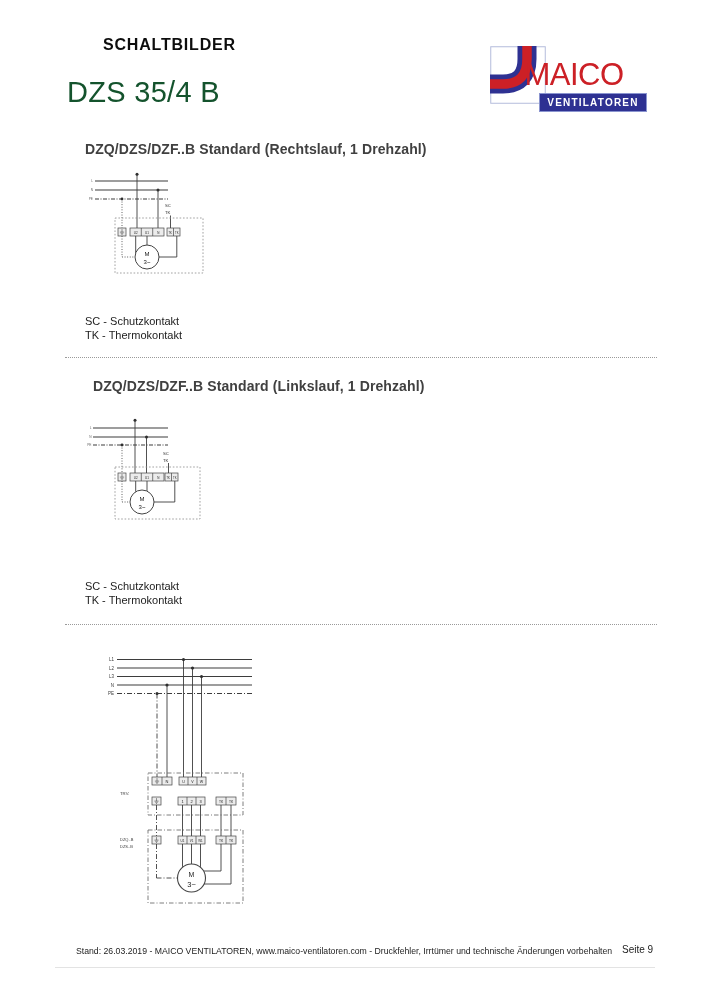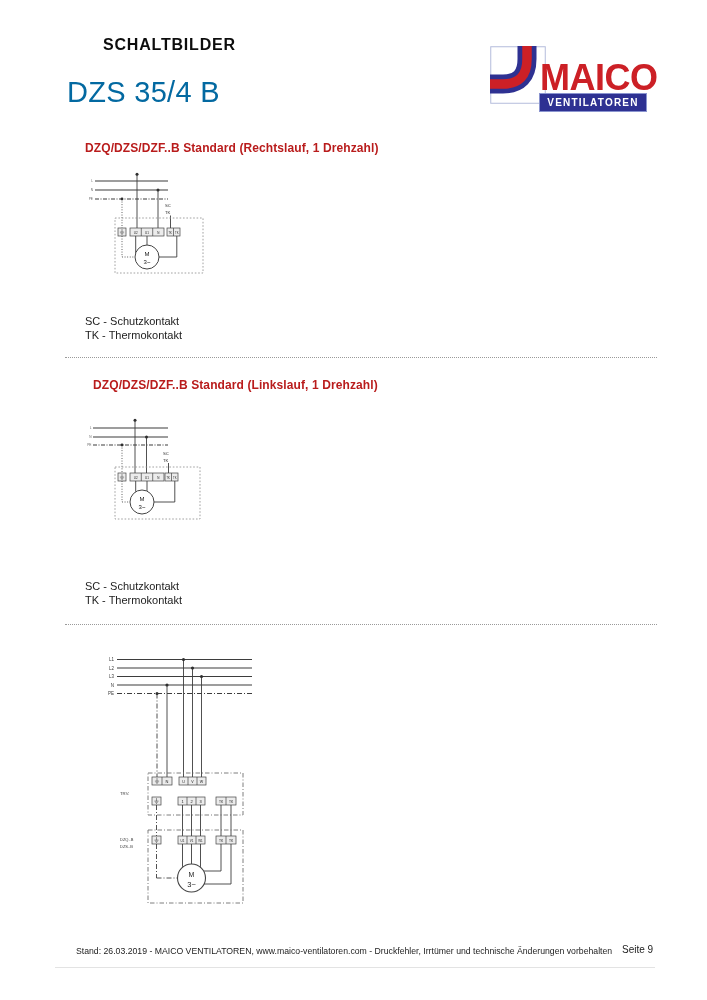--- a/index.html
+++ b/index.html
@@ -2,31 +2,31 @@
 <html><head>
 <meta charset="utf-8">
 <style>
   html,body{margin:0;padding:0;background:#ffffff;}
   .page{
     position:relative;width:707px;height:1000px;background:#ffffff;
     font-family:"Liberation Sans",sans-serif;color:#111;overflow:hidden;
   }
   .abs{position:absolute;}
   .kicker{left:67px;top:36px;font-size:16px;font-weight:800;letter-spacing:0.8px;color:#0d0d0d;margin-left:36px;}
-  .doc-title{left:67px;top:76px;font-size:29px;font-weight:400;color:#0369a1;letter-spacing:0.3px;}
+  .doc-title{left:67px;top:76px;font-size:29px;font-weight:400;color:#14532d;letter-spacing:0.3px;}
 
   
   .logo-icon{left:490px;top:46px;}
-  .brand{left:540px;top:57px;width:108px;text-align:center;font-size:36px;font-weight:700;
+  .brand{left:520px;top:57px;width:108px;text-align:center;font-size:31px;font-weight:400;
          color:#cc2026;letter-spacing:-0.5px;}
   .brand-bar{left:539px;top:93px;width:106px;height:17px;background:#2e3192;
              border:1.5px solid #8a94cf;display:flex;align-items:center;justify-content:center;}
   .brand-sub{color:#ffffff;font-size:10px;font-weight:700;letter-spacing:1.2px;}
 
-  .sec-title{font-size:12px;font-weight:700;color:#b91c1c;letter-spacing:0.1px;}
+  .sec-title{font-size:14px;font-weight:700;color:#404040;letter-spacing:0.1px;}
   .legend{font-size:11px;line-height:13.5px;color:#222;}
   .sep{border-top:1.5px dotted #9a9a9a;width:592px;height:0;}
   .diag{position:absolute;}
 
   .footer-text{left:76px;top:946px;font-size:8.7px;color:#1c1c1c;}
   .footer-page{left:622px;top:944px;font-size:10px;color:#1c1c1c;}
   .footer-rule{left:55px;top:967px;width:600px;height:0;border-top:1px solid #e3e3e3;}
 
   svg text{font-family:"Liberation Sans",sans-serif;}
 </style>

